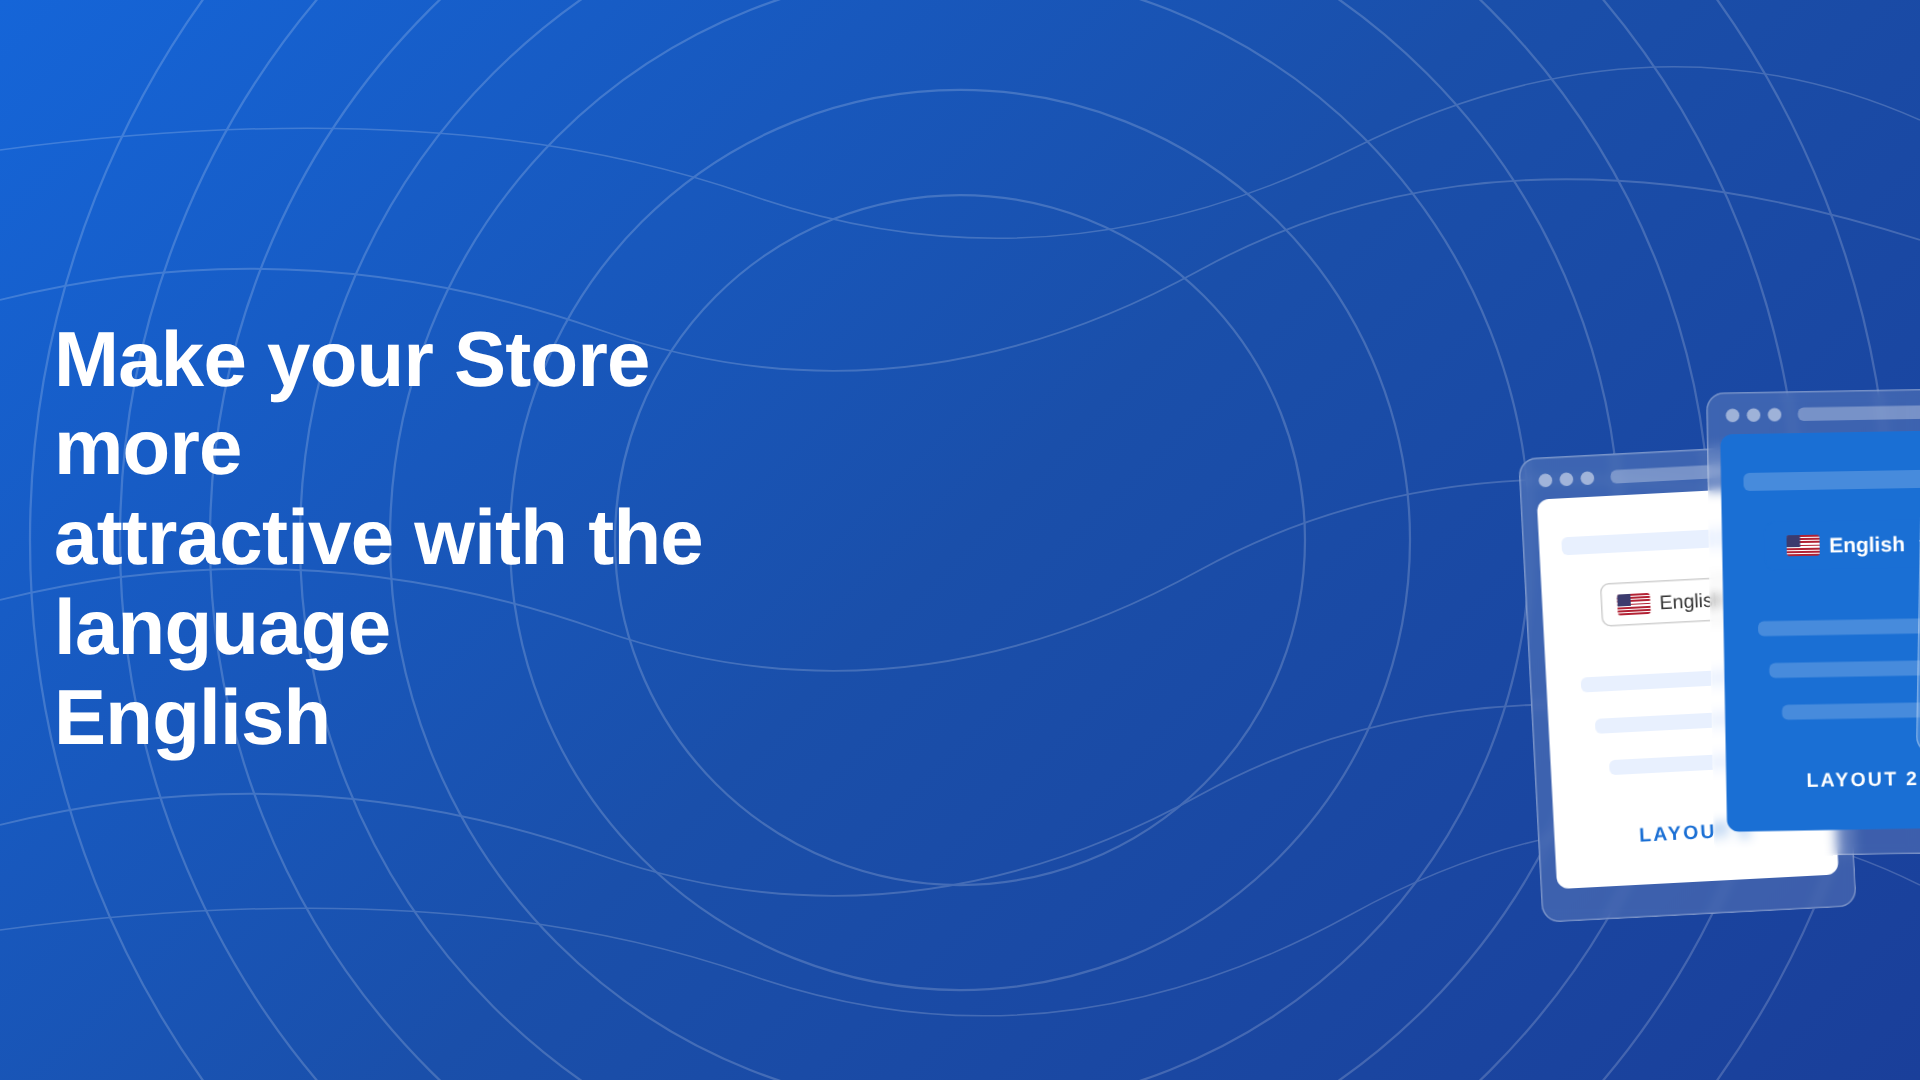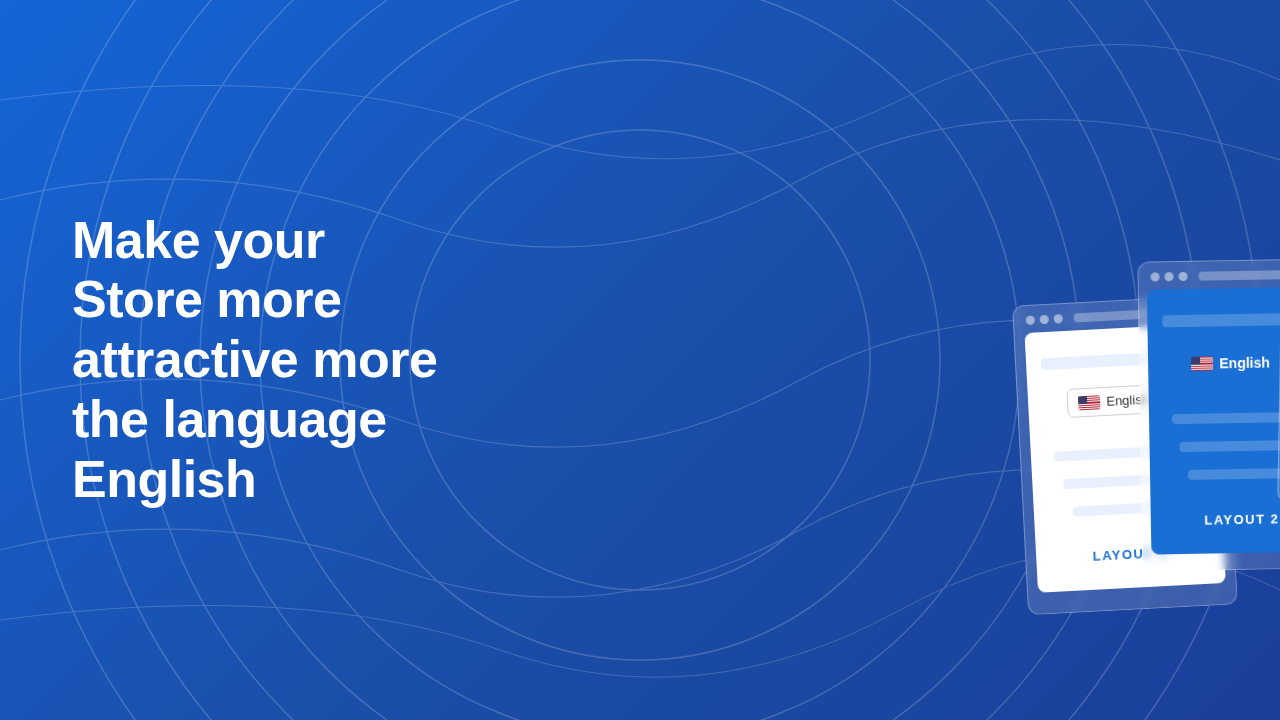--- a/index.html
+++ b/index.html
@@ -34,21 +34,21 @@
 
     .content {
       position: absolute;
       inset: 0;
       display: flex;
       align-items: center;
     }
 
     .left-section {
       width: 520px;
-      padding: 0 72px;
+      padding: 0 36px;
       flex-shrink: 0;
     }
 
     .headline {
       font-size: 52px;
       font-weight: 800;
       color: white;
       line-height: 1.15;
       letter-spacing: -0.5px;
     }
@@ -232,21 +232,21 @@
       <path d="M0,620 Q300,580 500,650 Q700,720 900,610 Q1100,500 1280,590" fill="none" stroke="white" stroke-width="1"></path>
     </svg>
   </div>
 </div>
 
 <div class="content">
 
   <div class="left-section">
     <h1 class="headline">
       <span>Make your Store more</span><br>
-      <span>attractive more the language</span><br>
+      <span>attractive with the language</span><br>
       <span>English</span>
     </h1>
   </div>
 
   <div class="right-section">
 
     <div class="window-card card1" style="left:500px; top:300px; width:210px; height:310px; transform:rotate(-3deg);">
       <div class="window-dots">
         <div class="dot"></div>
         <div class="dot"></div>

